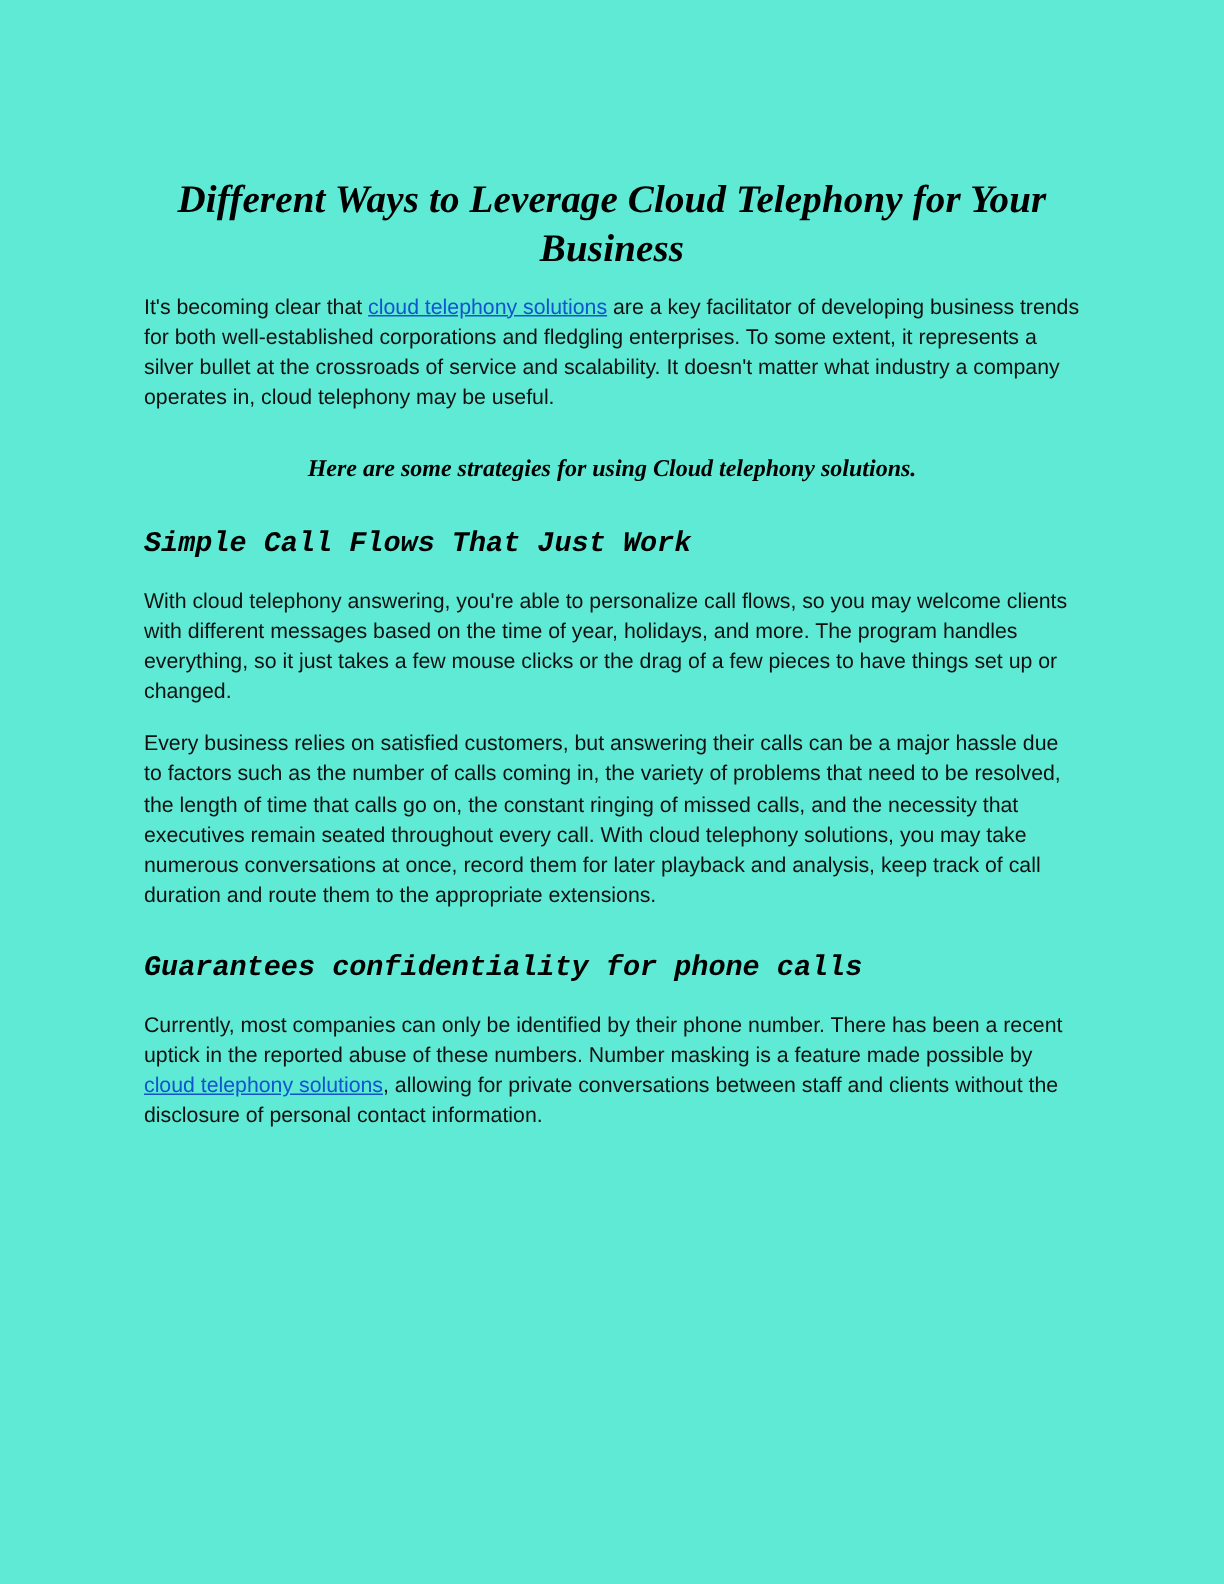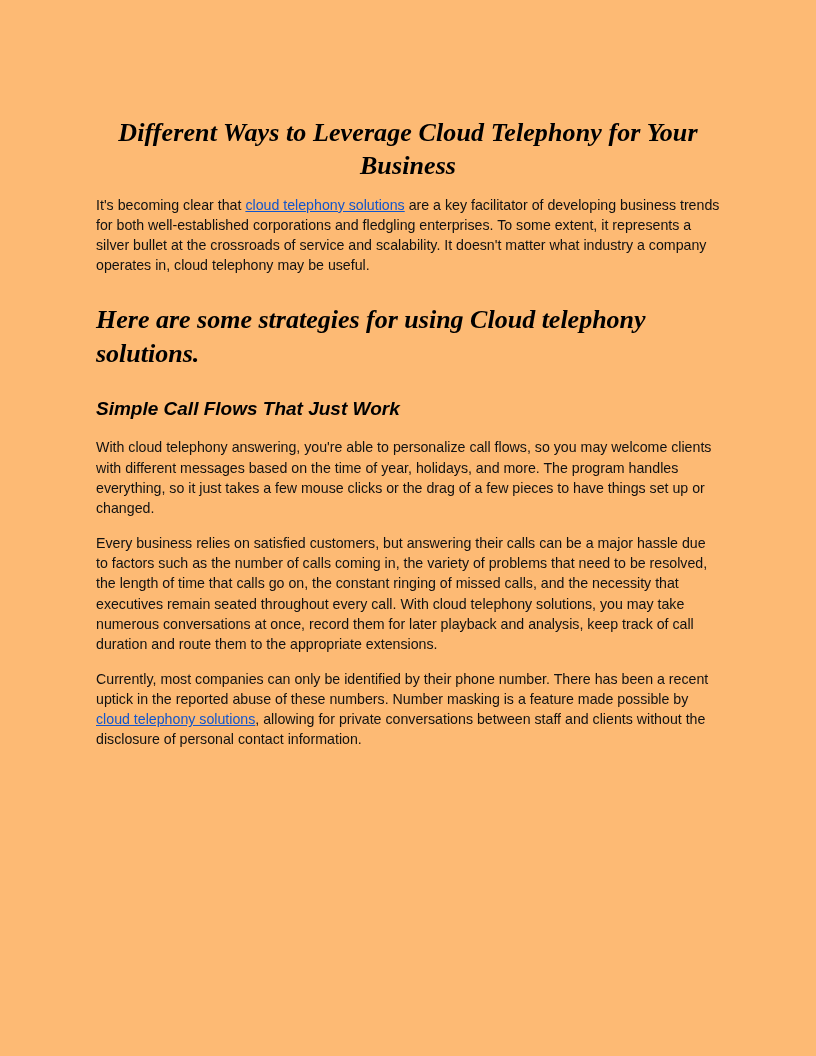--- a/index.html
+++ b/index.html
@@ -13,21 +13,21 @@
     font-family: "Liberation Sans", sans-serif;
     color: #000000;
     -webkit-font-smoothing: antialiased;
   }
   .page {
     width: 816px;
     height: 1056px;
     box-sizing: border-box;
     padding: 96px 96px 96px 96px;
     position: relative;
-    background: #fdba74;
+    background: #5eead4;
     overflow: hidden;
   }
   .doc-title {
     font-family: "Liberation Serif", serif;
     font-style: italic;
     font-weight: bold;
     font-size: 26px;
     line-height: 1.28;
     text-align: center;
     margin: 20px 0 12px 0;
@@ -38,27 +38,28 @@
     font-size: 14.2px;
     line-height: 1.42;
     margin: 0 0 15px 0;
     text-align: left;
     color: #111111;
   }
   h2.section-heading {
     font-family: "Liberation Serif", serif;
     font-style: italic;
     font-weight: bold;
-    font-size: 26px;
+    font-size: 16px;
     line-height: 1.3;
     margin: 28px 0 18px 0;
     color: #000000;
+    text-align: center;
   }
   h3.sub-heading {
-    font-family: Liberation Sans, sans-serif;
+    font-family: Liberation Mono, monospace;
     font-style: italic;
     font-weight: bold;
     font-size: 19px;
     line-height: 1.3;
     margin: 26px 0 16px 0;
     color: #000000;
   }
   a.doc-link {
     color: #1155cc;
     text-decoration: underline;
@@ -78,16 +79,17 @@
 
   <h2 class="section-heading">Here are some strategies for using Cloud telephony solutions.</h2>
 
   <h3 class="sub-heading">Simple Call Flows That Just Work</h3>
 
   <p class="body-text">With cloud telephony answering, you're able to personalize call flows, so you may welcome clients with different messages based on the time of year, holidays, and more. The program handles everything, so it just takes a few mouse clicks or the drag of a few pieces to have things set up or changed.</p>
 
 
   <p class="body-text">Every business relies on satisfied customers, but answering their calls can be a major hassle due to factors such as the number of calls coming in, the variety of problems that need to be resolved, the length of time that calls go on, the constant ringing of missed calls, and the necessity that executives remain seated throughout every call. With cloud telephony solutions, you may take numerous conversations at once, record them for later playback and analysis, keep track of call duration and route them to the appropriate extensions.</p>
 
+  <h3 class="sub-heading">Guarantees confidentiality for phone calls</h3>
 
   <p class="body-text"><span>Currently, most companies can only be identified by their phone number. There has been a recent uptick in the reported abuse of these numbers. Number masking is a feature made possible by </span><a class="doc-link">cloud telephony solutions</a><span>, allowing for private conversations between staff and clients without the disclosure of personal contact information.</span></p>
 
 </div>
 
 </body></html>

